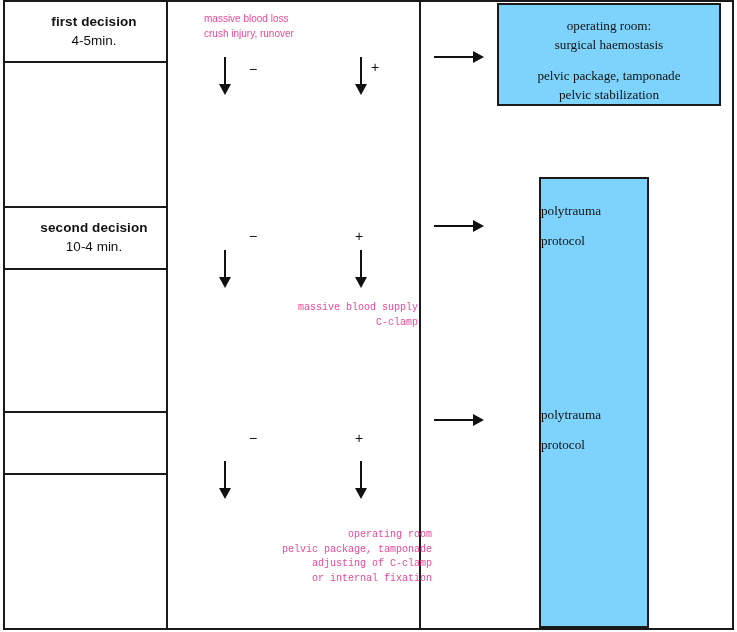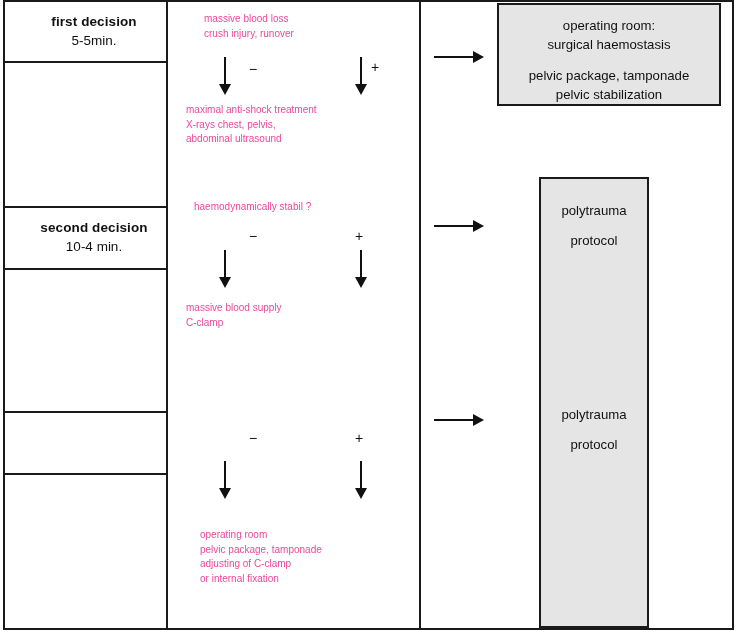--- a/index.html
+++ b/index.html
@@ -63,21 +63,21 @@
 
   
   .ctext {
     position: absolute;
     font-size: 10px;
     line-height: 1.45;
     white-space: pre-line;
     color: #ec4899;
   }
   .ctext.left  { text-align: left; }
-  .ctext.center{ text-align: left; }
+  .ctext.center{ text-align: right; font-family: Liberation Mono, monospace; }
 
   
   .darrow {
     position: absolute;
     width: 14px;
   }
   .darrow .shaft {
     position: absolute;
     left: 6px;
     top: 0;
@@ -121,36 +121,36 @@
     position: absolute;
     font-size: 14px;
     line-height: 1;
     color: #111111;
   }
 
   
   .rbox {
     position: absolute;
     border: 2px solid #1a1a1a;
-    background: #e5e5e5;
+    background: #7dd3fc;
     box-sizing: border-box;
+    font-family: Liberation Serif, serif;
   }
   .rbox-text {
     position: absolute;
     width: 100%;
     text-align: center;
     font-size: 13.2px;
     line-height: 1.45;
     white-space: pre-line;
     color: #111111;
   }
   .poly-label {
     position: absolute;
     width: 100%;
-    text-align: center;
     font-size: 13.2px;
     line-height: 1.45;
     color: #111111;
   }
 </style>
 </head>
 <body>
 
 <div id="canvas">
 
@@ -163,21 +163,21 @@
   <div class="vline" style="left:419px; top:0px;   height:630px;"></div>
 
   <div class="hline" style="left:5px; top:61px;  width:161px;"></div>
   <div class="hline" style="left:5px; top:206px; width:161px;"></div>
   <div class="hline" style="left:5px; top:268px; width:161px;"></div>
   <div class="hline" style="left:5px; top:411px; width:161px;"></div>
   <div class="hline" style="left:5px; top:473px; width:161px;"></div>
 
   <div class="decision-cell" style="top:2px; height:59px;">
     <div class="decision-title">first decision</div>
-    <div class="decision-time">5-5min.</div>
+    <div class="decision-time">4-5min.</div>
   </div>
 
   <div class="decision-cell" style="top:207px; height:61px;">
     <div class="decision-title">second decision</div>
     <div class="decision-time">10-4 min.</div>
   </div>
 
 
   <div class="ctext left" style="left:204px; top:12px; width:210px;">massive blood loss
 crush injury, runover</div>
@@ -187,25 +187,21 @@
     <div class="head" style="top:27px;"></div>
   </div>
   <div class="sign" style="left:249px; top:62px;">−</div>
 
   <div class="darrow" style="left:354px; top:57px; height:38px;">
     <div class="shaft" style="height:28px;"></div>
     <div class="head" style="top:27px;"></div>
   </div>
   <div class="sign" style="left:371px; top:60px;">+</div>
 
-  <div class="ctext left" style="left:186px; top:103px; width:232px;">maximal anti-shock treatment
-X-rays chest, pelvis,
-abdominal ultrasound</div>
-
-  <div class="ctext left" style="left:194px; top:200px; width:220px;">haemodynamically stabil ?</div>
+
 
   <div class="sign" style="left:249px; top:229px;">−</div>
   <div class="darrow" style="left:218px; top:250px; height:38px;">
     <div class="shaft" style="height:28px;"></div>
     <div class="head" style="top:27px;"></div>
   </div>
 
   <div class="sign" style="left:355px; top:229px;">+</div>
   <div class="darrow" style="left:354px; top:250px; height:38px;">
     <div class="shaft" style="height:28px;"></div>

